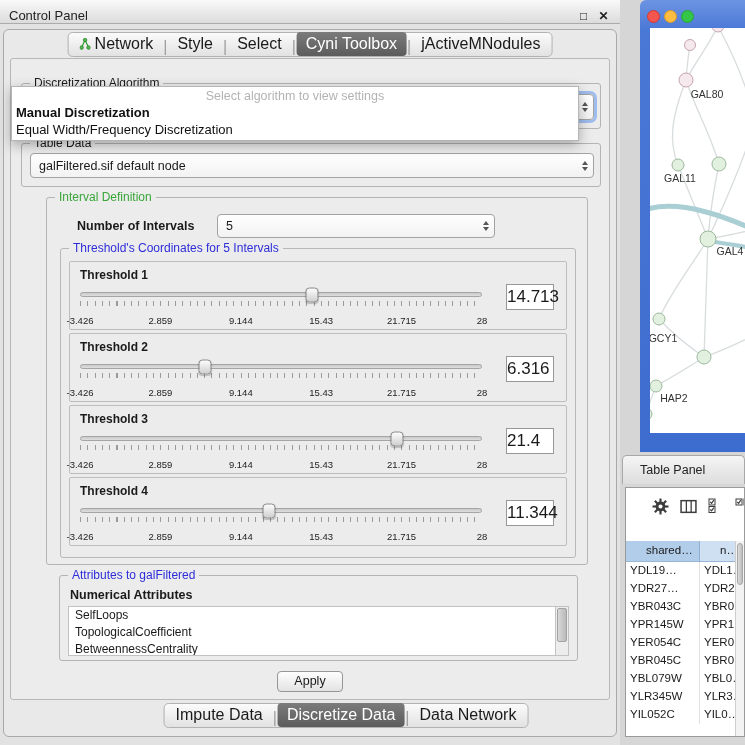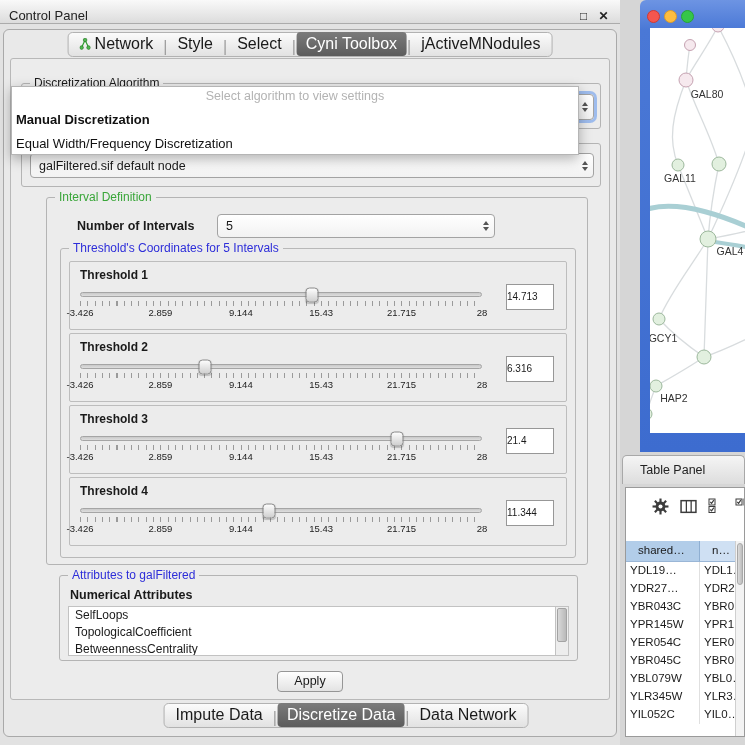--- a/index.html
+++ b/index.html
@@ -41,40 +41,40 @@
   .combo-arrows { position:absolute; right:5px; top:50%; transform:translateY(-50%);
     display:flex; flex-direction:column; gap:2px; }
   .arr-up { width:0; height:0; border-left:3.5px solid transparent; border-right:3.5px solid transparent; border-bottom:4px solid #555; }
   .arr-down { width:0; height:0; border-left:3.5px solid transparent; border-right:3.5px solid transparent; border-top:4px solid #555; }
   .combo.focused { box-shadow:0 0 0 3px rgba(116,163,238,0.65); }
 
   
   #algo-popup { position:absolute; left:0px; top:27px; width:568px; min-height:52px; background:#fff;
     border:1px solid #b5b5b5; box-shadow:0 4px 12px rgba(0,0,0,0.3); z-index:50; padding-bottom:2px; }
   #algo-popup .prompt { text-align:center; color:#b3b3b3; font-size:12.5px; padding:2px 0 1px 0; }
-  .popup-option { font-size:13px; padding:1px 4px; color:#111;margin-top:7px; }
+  .popup-option { font-size:13px; padding:1px 4px; color:#111; }
   .popup-option.bold { font-weight:bold; }
 
   
   .threshold-panel { position:relative; height:69px; margin:3px 8px 0 8px; border:1px solid #bdbdbd;
     border-radius:2px; }
   .threshold-panel:first-child { margin-top:12px; }
   .th-label { position:absolute; left:10px; top:6px; font-weight:bold; font-size:12px; }
   .slider-block { position:absolute; left:10px; right:84px; top:30px; }
   .slider-track { position:relative; height:5px; background:linear-gradient(#c9c9c9,#dedede);
     border:1px solid #a5a5a5; border-radius:3px; }
   .slider-thumb { position:absolute; top:50%; width:13px; height:15px; border:1px solid #8d8d8d;
     border-radius:4px; background:linear-gradient(#fdfdfd,#cfcfcf); transform:translate(-50%,-50%);
     box-shadow:0 1px 1px rgba(0,0,0,0.2); }
   .slider-ticks { height:5px; margin-top:4px;
     background-image:repeating-linear-gradient(to right,#9a9a9a 0px,#9a9a9a 1px,transparent 1px,transparent 7.3px); }
-  .slider-scale { position:relative; height:10px; margin-top:1px; font-size:9.5px; color:#222; }
+  .slider-scale { position:relative; height:10px; margin-top:9px; font-size:9.5px; color:#222; }
   .slider-scale span { position:absolute; transform:translateX(-50%); white-space:nowrap; }
   .th-value { position:absolute; right:12px; top:22px; width:48px; height:26px; background:#fff;
-    border:1px solid #979797; font-size:10px; line-height:24px; text-align:left; padding-right:22px; }
+    border:1px solid #979797; font-size:17px; line-height:24px; text-align:left; padding-right:22px; }
 
   
   #attr-list { position:absolute; left:8px; right:8px; top:30px; height:50px; background:#fff;
     border:1px solid #c2c2c2; overflow:hidden; }
   .attr-item { font-size:12px; line-height:17px; padding-left:6px; white-space:nowrap; }
   #attr-scrollbar { position:absolute; right:0; top:0; bottom:0; width:13px; background:#ededed;
     border-left:1px solid #c2c2c2; }
   #attr-thumb { position:absolute; left:1px; right:1px; top:1px; height:34px;
     background:linear-gradient(90deg,#d9d9d9,#b9b9b9); border:1px solid #a3a3a3; border-radius:2px; }
 
@@ -96,21 +96,21 @@
   
   #table-panel-header { position:absolute; left:622px; top:455px; width:123px; height:29px;
     background:linear-gradient(#f5f5f5,#dddddd); border:1px solid #a8a8a8; border-bottom:none;
     border-radius:5px 5px 0 0; font-size:12.5px; display:flex; align-items:center; padding-left:17px; color:#222; }
   #table-window { position:absolute; left:625px; top:487px; width:120px; height:250px; background:#fff;
     border:1px solid #9a9a9a; overflow:hidden; }
   #tw-toolbar { position:absolute; left:0; top:0; right:0; height:53px; display:flex; align-items:flex-start;
     padding:10px 0 0 26px; gap:11px; background:#fff; }
   .tw-icon { display:inline-flex; }
   #tw-header { position:absolute; left:0; top:53px; right:9px; height:21px; display:flex; font-size:11.5px; }
-  .hcell { padding:3px 4px 0 12px; overflow:hidden; white-space:nowrap; }
+  .hcell { padding:3px 4px 0 20px; overflow:hidden; white-space:nowrap; }
   .hcell.c0 { width:74px; background:#b2cde9; border-right:1px solid #8fafd2; border-bottom:1px solid #9ab6d6; }
   .hcell.c1 { flex:1; background:#cfe0f3; border-bottom:1px solid #9ab6d6; }
   #tw-rows { position:absolute; left:0; top:74px; right:9px; bottom:0; overflow:hidden; }
   .trow { display:flex; height:18px; font-size:11.5px; }
   .tcell { padding:2px 4px 0 4px; overflow:hidden; white-space:nowrap; }
   .tcell.c0 { width:74px; border-right:1px solid #e0e0e0; }
   .tcell.c1 { flex:1; }
   #tw-scrollbar { position:absolute; right:0; top:53px; bottom:0; width:9px; background:#f3f3f3;
     border-left:1px solid #cfcfcf; }
   #tw-thumb { position:absolute; left:1px; right:1px; top:2px; height:42px;

